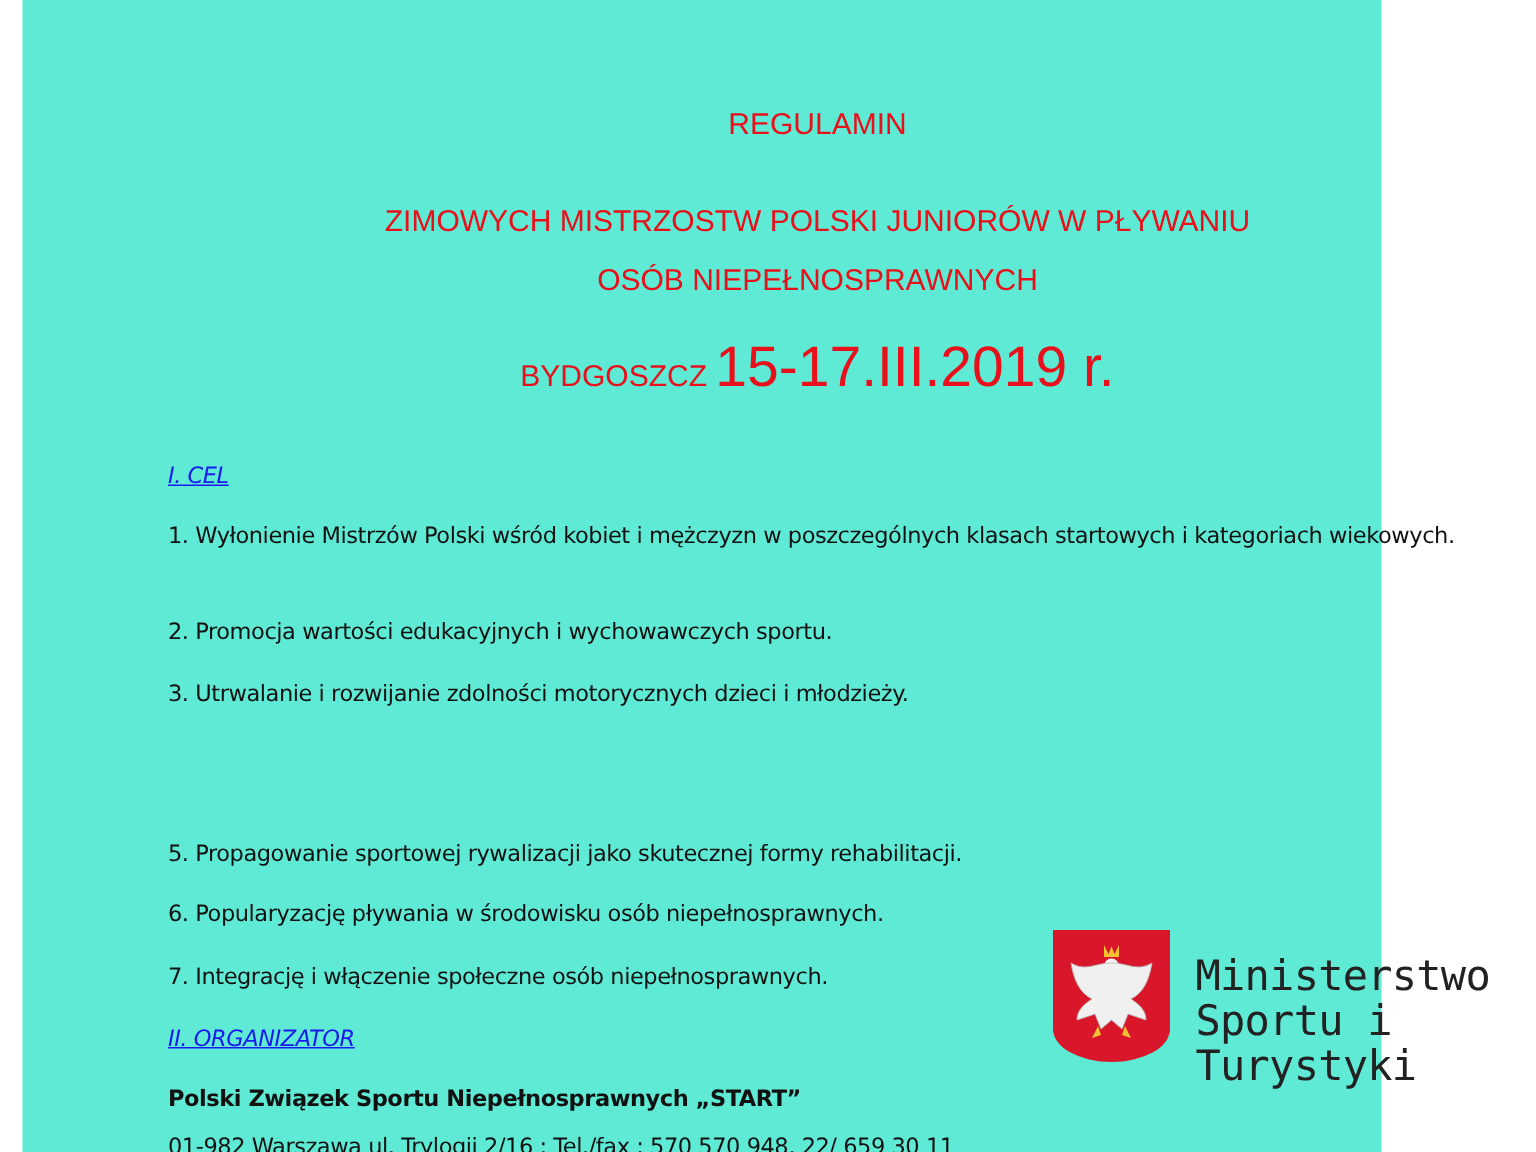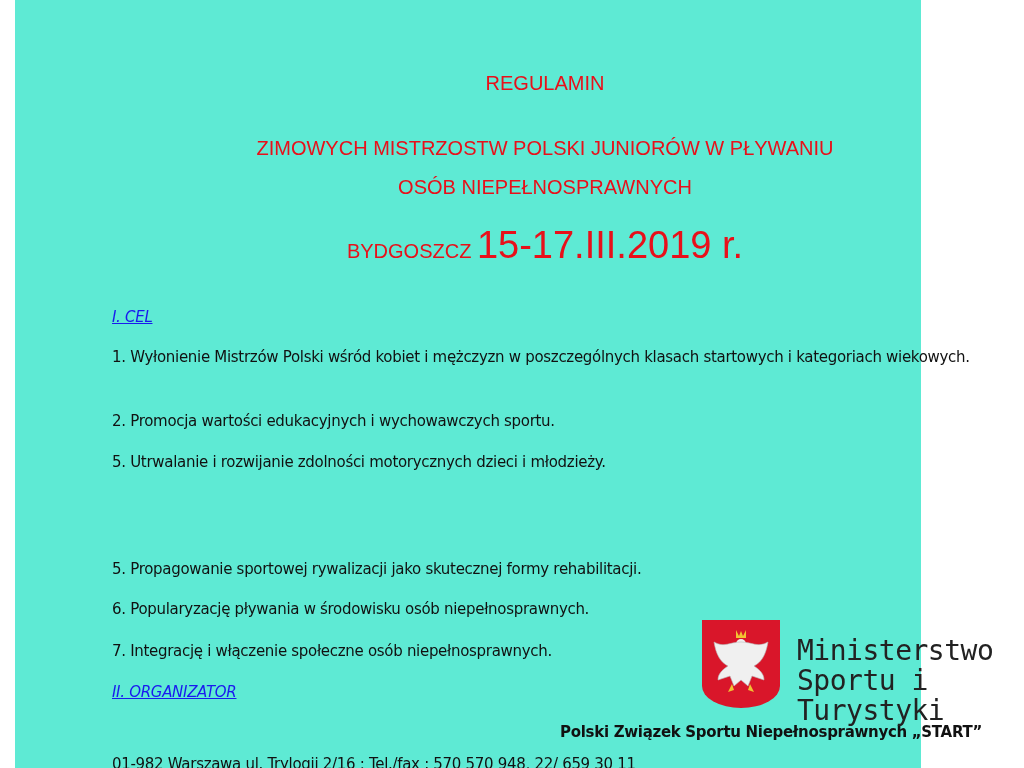--- a/index.html
+++ b/index.html
@@ -6,42 +6,42 @@
     body { width: 1024px; height: 768px; overflow: hidden; position: relative; }
     .page { position: absolute; left: 15px; top: 0; width: 906px; height: 768px; background: #5eead4; }
     .red { color: #e8101a; font-family: "Liberation Sans", sans-serif; text-align: center; position: absolute; left: 0; width: 1060px; white-space: nowrap; }
     .t1 { top: 72px; font-size: 20px; }
     .t2 { top: 137px; font-size: 20px; }
     .t3 { top: 176px; font-size: 20px; }
     .t4 { top: 224px; font-size: 20px; }
     .t4 .big { font-size: 38px; }
     .body-text { font-family: "DejaVu Sans", sans-serif; font-size: 15px; color: #111; position: absolute; left: 97px; width: 870px; line-height: 24px; letter-spacing: -0.3px; }
     .heading { color: #1a1aee; font-weight: normal; font-style: italic; text-decoration: underline; }
-    .bold { font-weight: bold; text-align: right; }
+    .bold { font-weight: bold; }
     .logo { position: absolute; left: 687px; top: 620px; width: 300px; height: 90px; }
     .shield { position: absolute; left: 0; top: 0; width: 78px; height: 88px; background: #d9162a; border-radius: 0 0 39px 39px / 0 0 22px 22px; }
     .eagle { position: absolute; left: 8px; top: 8px; width: 62px; height: 70px; }
     .ministry { position: absolute; left: 95px; top: 16px; font-family: "DejaVu Sans Mono", monospace; font-size: 28px; line-height: 30px; color: #222; letter-spacing: -0.5px; }
   </style>
 </head>
 <body>
 
 <div class="page">
   <div class="red t1">REGULAMIN</div>
   <div class="red t2">ZIMOWYCH  MISTRZOSTW POLSKI JUNIORÓW W PŁYWANIU</div>
   <div class="red t3">OSÓB NIEPEŁNOSPRAWNYCH</div>
   <div class="red t4">
     <span>BYDGOSZCZ</span>
     <span class="big">15-17.III.2019 r.</span>
   </div>
 
   <div class="body-text heading" style="top:305px;">I. CEL</div>
   <div class="body-text" style="top:345px;">1. Wyłonienie Mistrzów Polski wśród kobiet i mężczyzn w poszczególnych klasach startowych i kategoriach wiekowych.</div>
   <div class="body-text" style="top:409px;">2. Promocja wartości edukacyjnych i wychowawczych sportu.</div>
-  <div class="body-text" style="top:450px;">5. Utrwalanie i rozwijanie zdolności motorycznych dzieci i młodzieży.</div>
+  <div class="body-text" style="top:450px;">3. Utrwalanie i rozwijanie zdolności motorycznych dzieci i młodzieży.</div>
   <div class="body-text" style="top:557px;">5. Propagowanie sportowej rywalizacji jako skutecznej formy rehabilitacji.</div>
   <div class="body-text" style="top:597px;">6. Popularyzację pływania w środowisku osób niepełnosprawnych.</div>
   <div class="body-text" style="top:639px;">7. Integrację i włączenie społeczne osób niepełnosprawnych.</div>
 
   <div class="body-text heading" style="top:680px;">II. ORGANIZATOR</div>
   <div class="body-text bold" style="top:720px;">Polski Związek Sportu Niepełnosprawnych „START”</div>
   <div class="body-text" style="top:752px;">01-982 Warszawa ul. Trylogii 2/16 ; Tel./fax : 570 570 948, 22/ 659 30 11</div>
 
   <div class="logo">
     <div class="shield">

